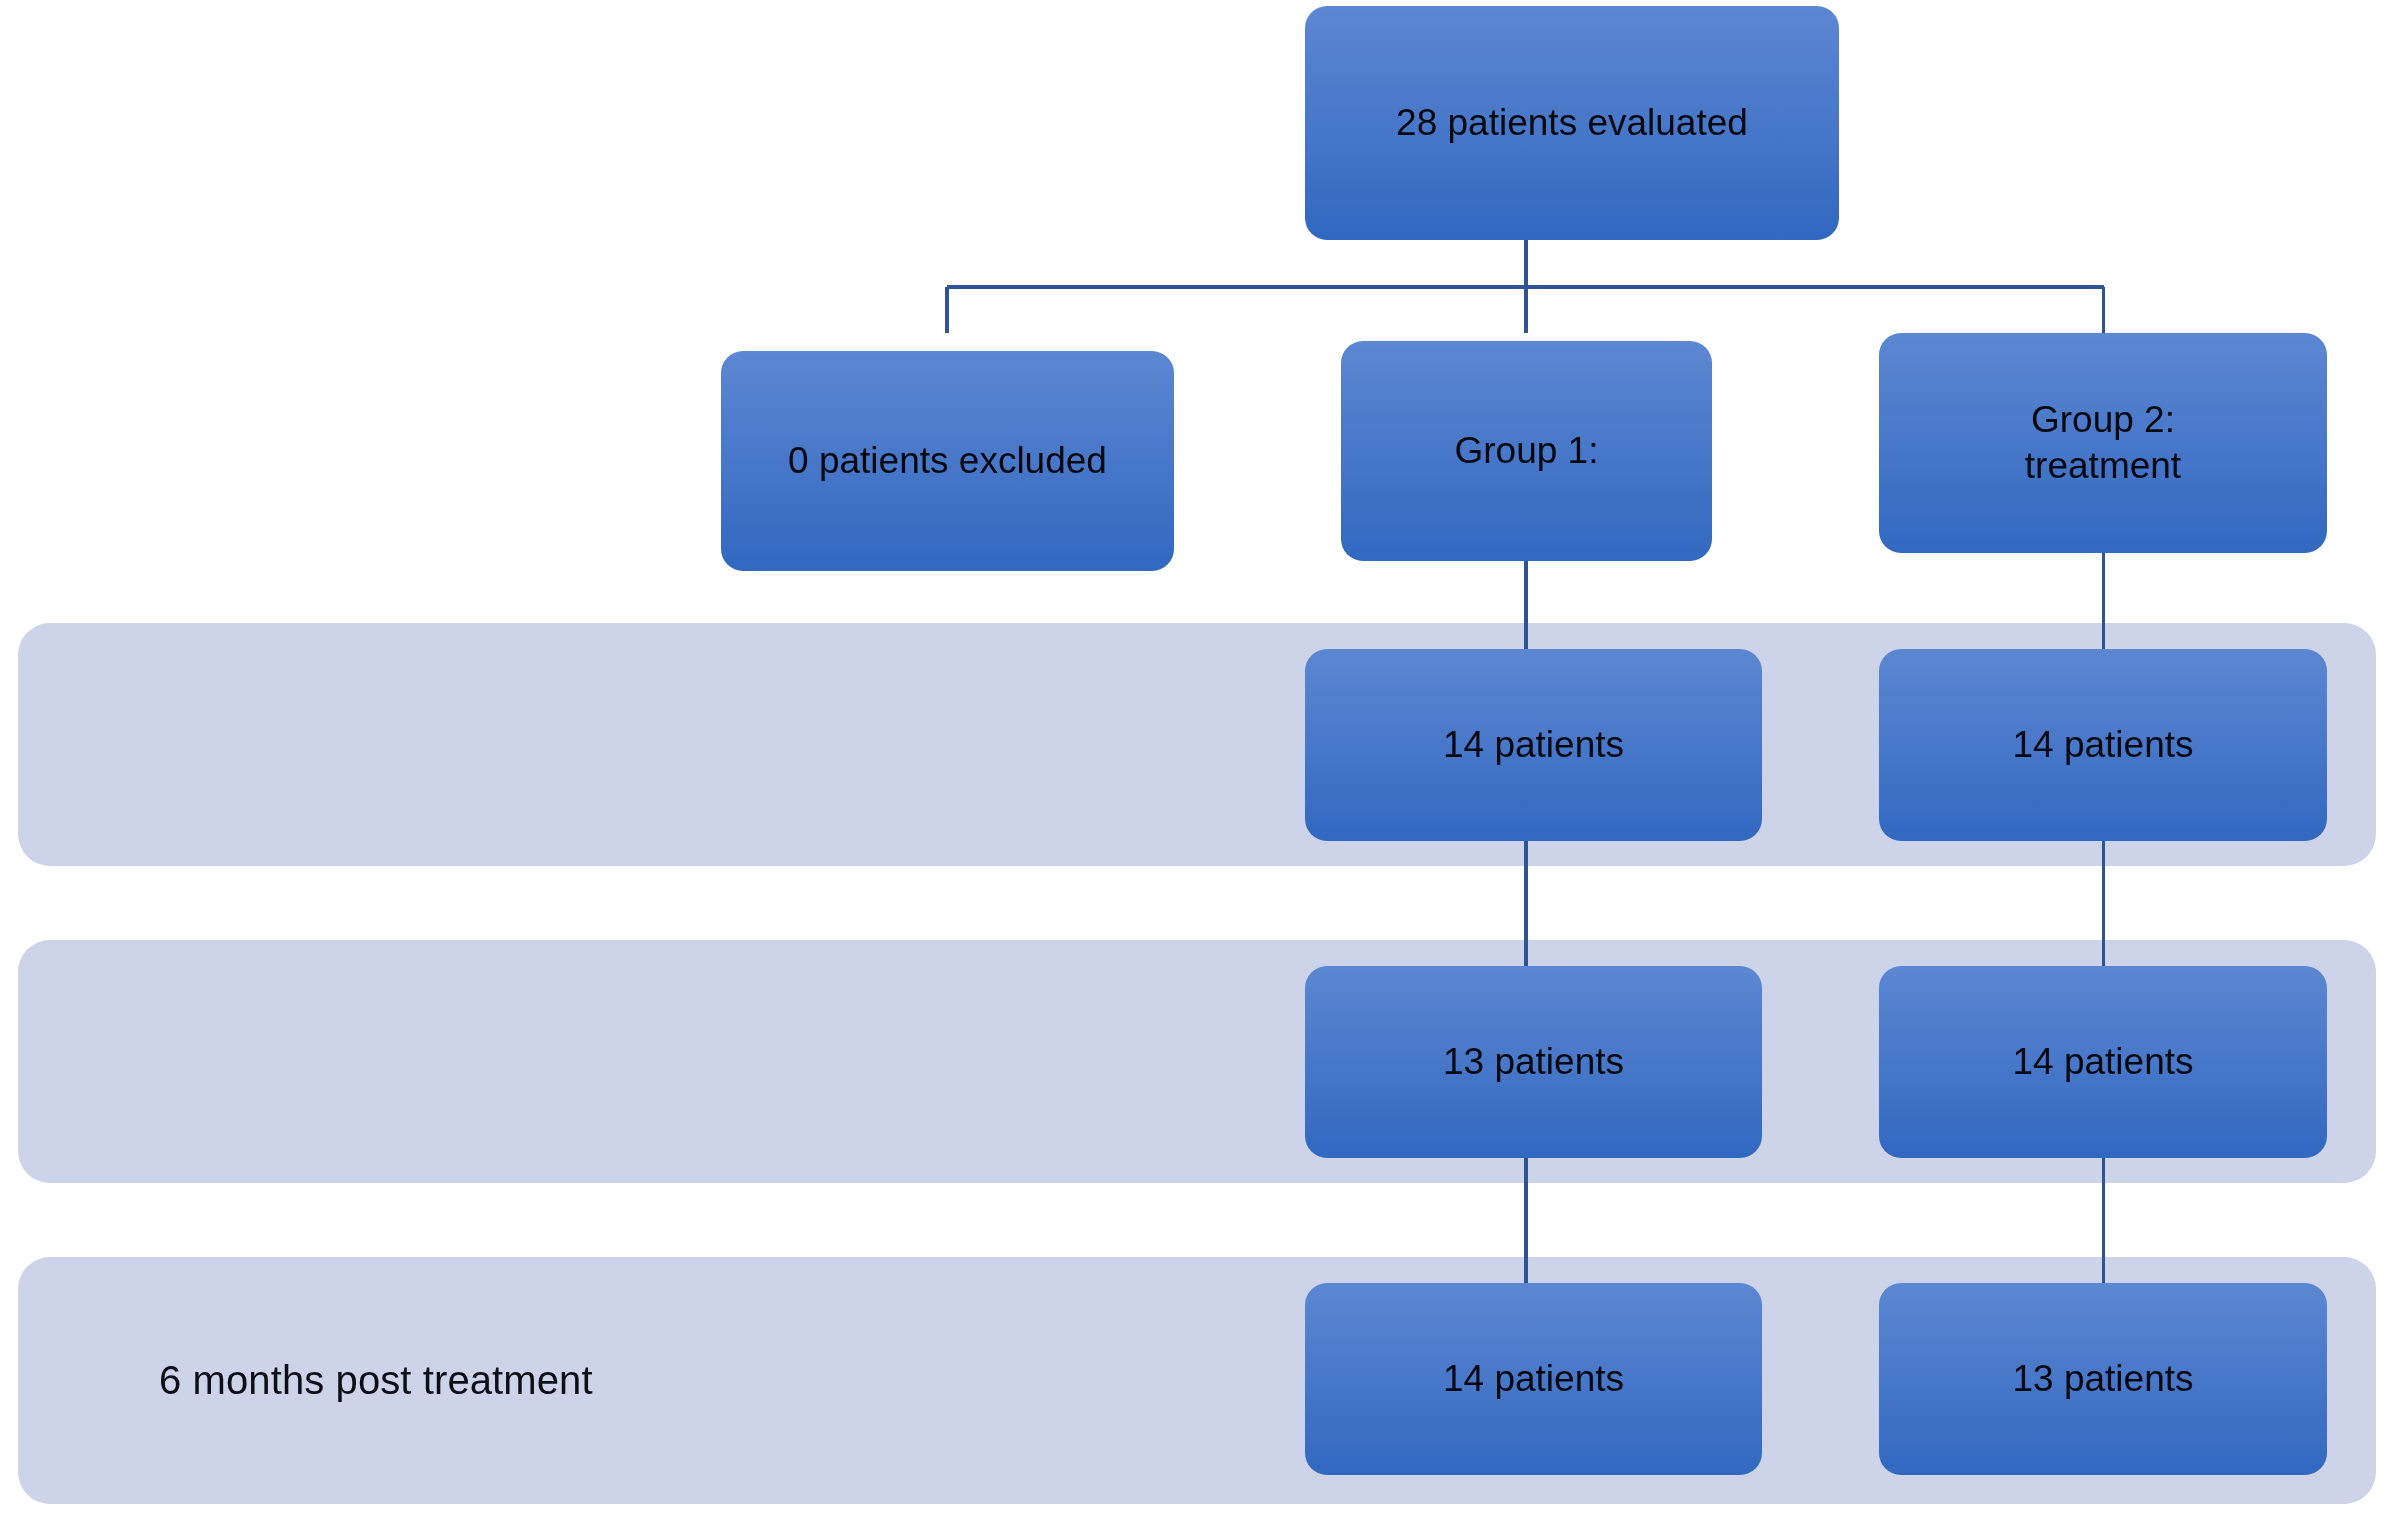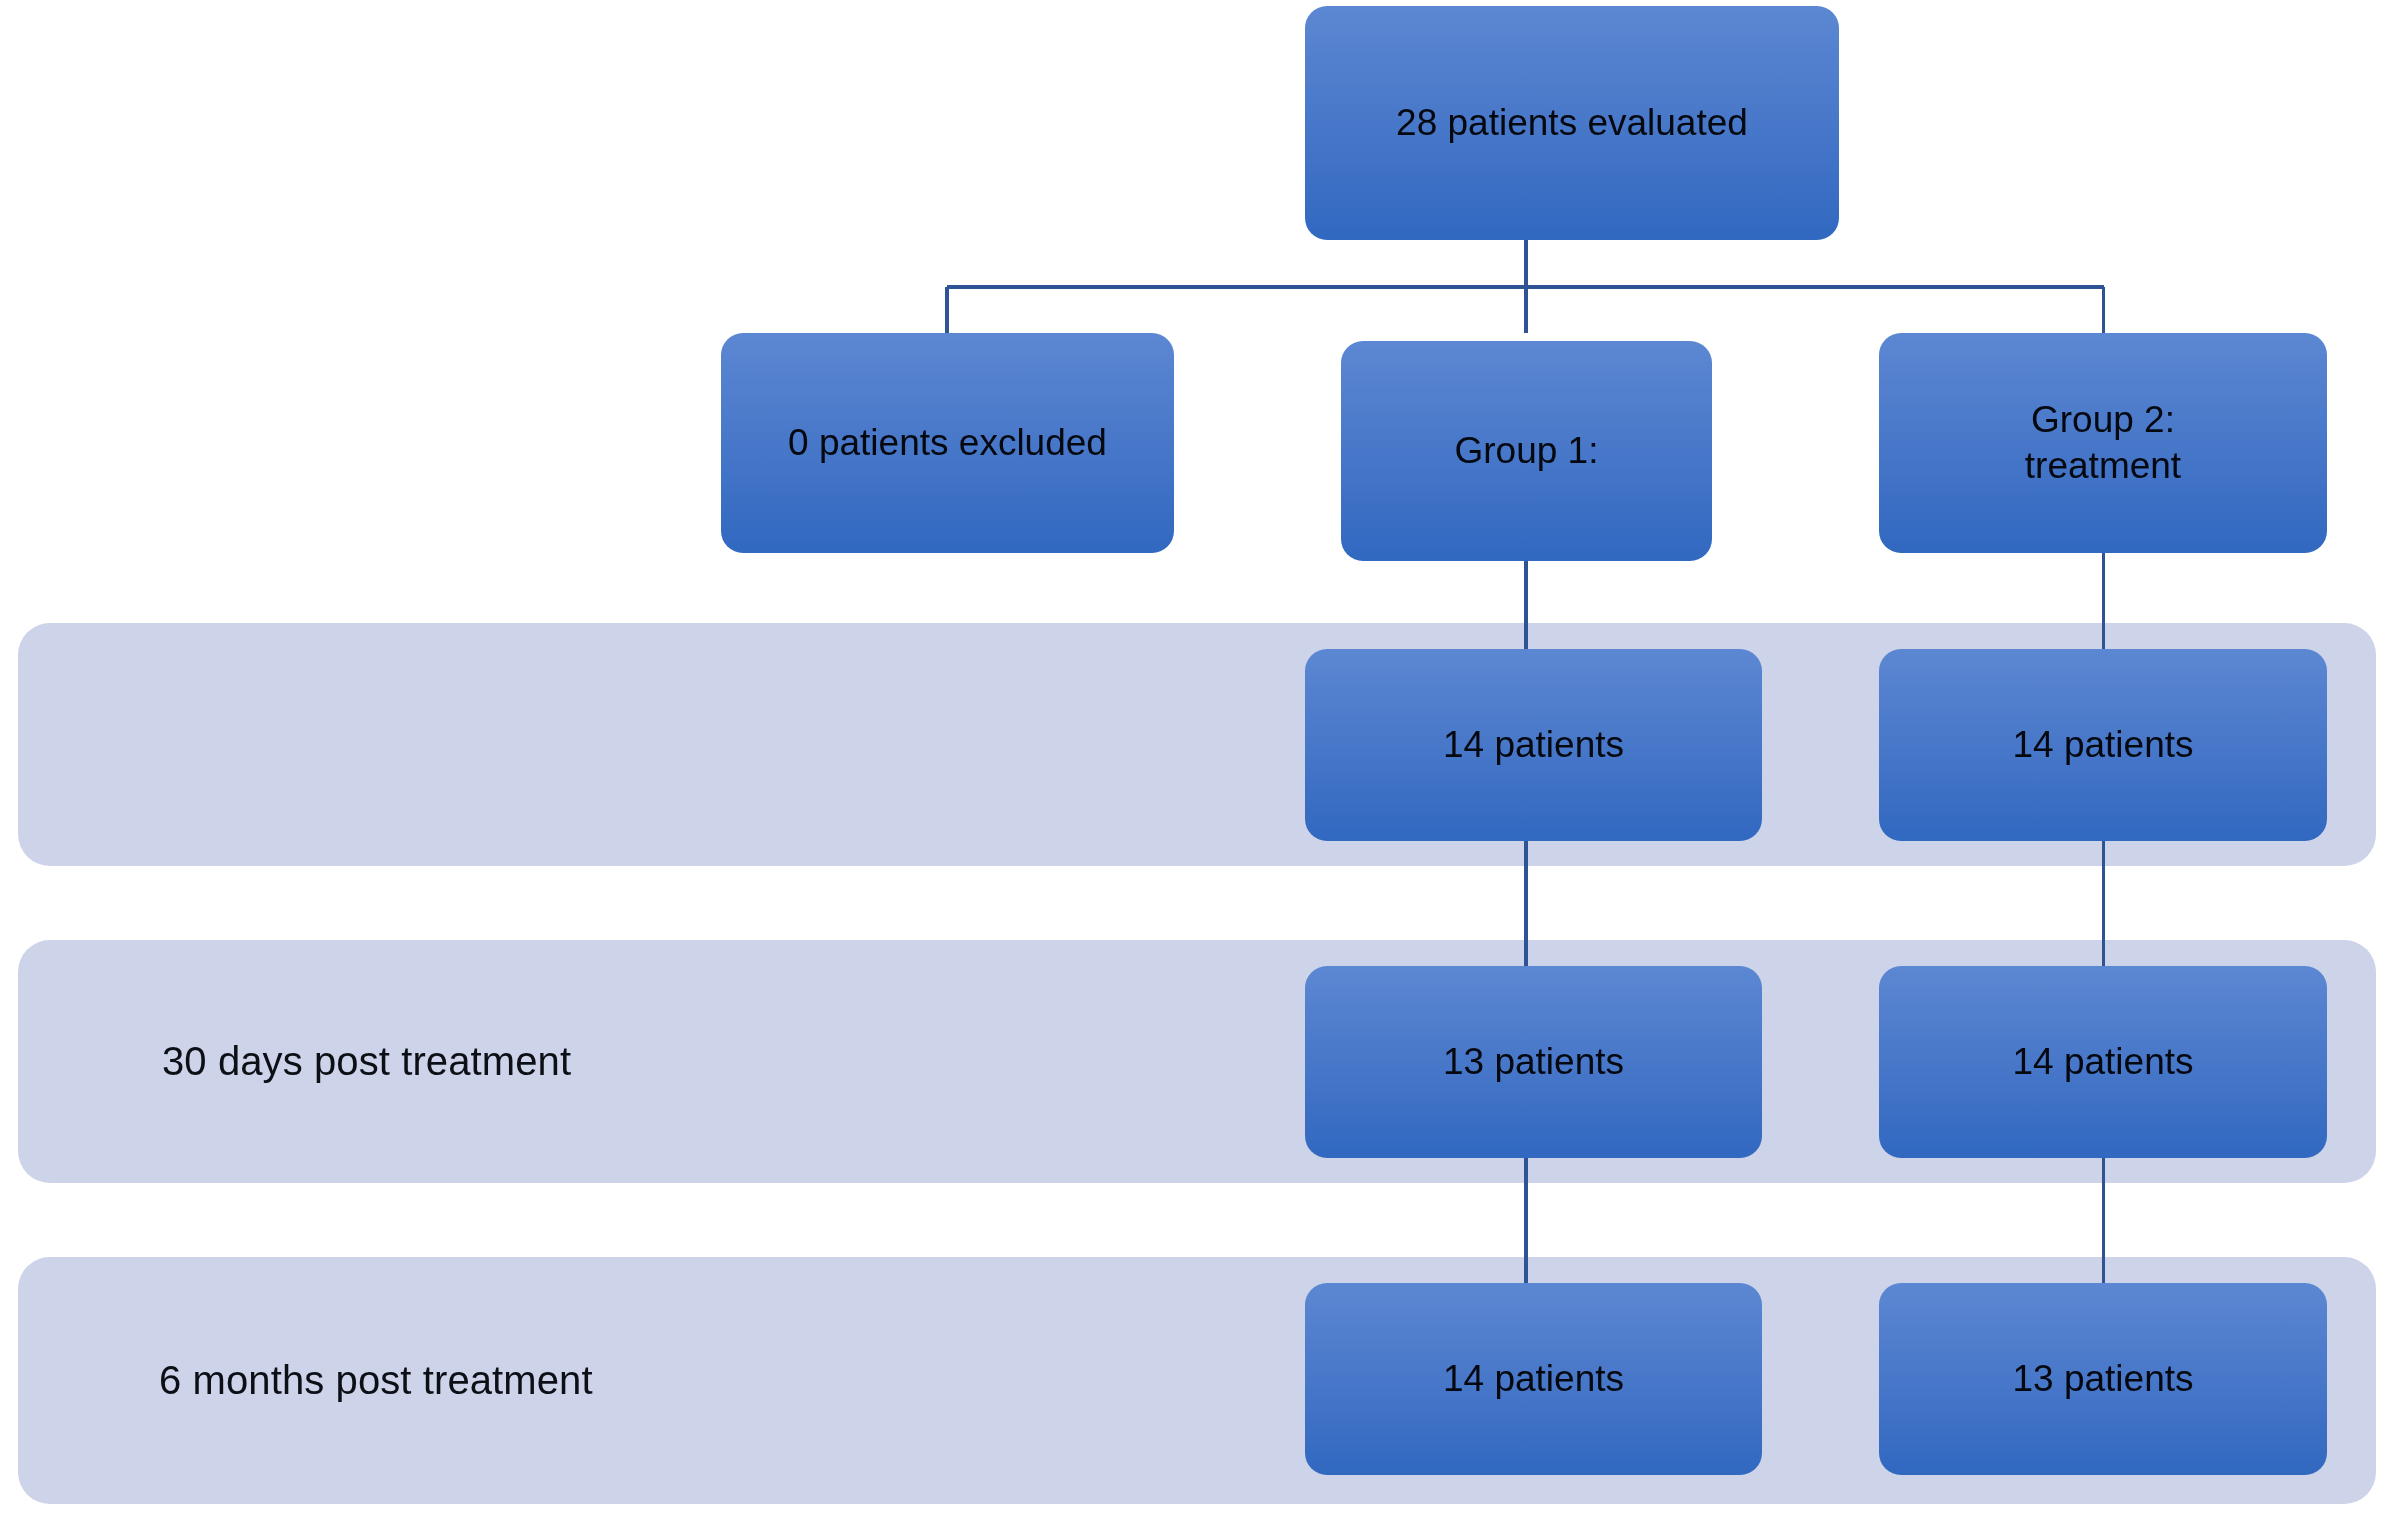--- a/index.html
+++ b/index.html
@@ -101,21 +101,21 @@
       <line x1="2853" y1="750" x2="2853" y2="880"></line>
       <line x1="2853" y1="1140" x2="2853" y2="1310"></line>
       <line x1="2853" y1="1570" x2="2853" y2="1740"></line>
     </g>
   </svg>
 
   <div class="node" style="left:1305px; top:5.9px; width:534px; height:234px;">
     <span class="node-text">28 patients evaluated</span>
   </div>
 
-  <div class="node" style="left:721px; top:333px; width:453px; height:220px;">
+  <div class="node" style="left:721px; top:351px; width:453px; height:220px;">
     <span class="node-text">0 patients excluded</span>
   </div>
 
   <div class="node" style="left:1305px; top:341px; width:371px; height:220px;margin-left:36px;">
     <span class="node-text">
       <span class="node-line">Group 1:</span>
     </span>
   </div>
 
   <div class="node" style="left:1879px; top:333px; width:448px; height:220px;">
@@ -127,23 +127,20 @@
 
 
   <div class="node" style="left:1305px; top:649px; width:457px; height:192px;">
     <span class="node-text">14 patients</span>
   </div>
 
   <div class="node" style="left:1879px; top:649px; width:448px; height:192px;">
     <span class="node-text">14 patients</span>
   </div>
 
-  <div class="band-label" style="left:162px; top:940px; width:885px; height:243px;">
-    <span>30 days post treatment</span>
-  </div>
 
   <div class="node" style="left:1305px; top:966px; width:457px; height:192px;">
     <span class="node-text">13 patients</span>
   </div>
 
   <div class="node" style="left:1879px; top:966px; width:448px; height:192px;">
     <span class="node-text">14 patients</span>
   </div>
 
   <div class="band-label" style="left:159px; top:1257px; width:885px; height:247px;">

